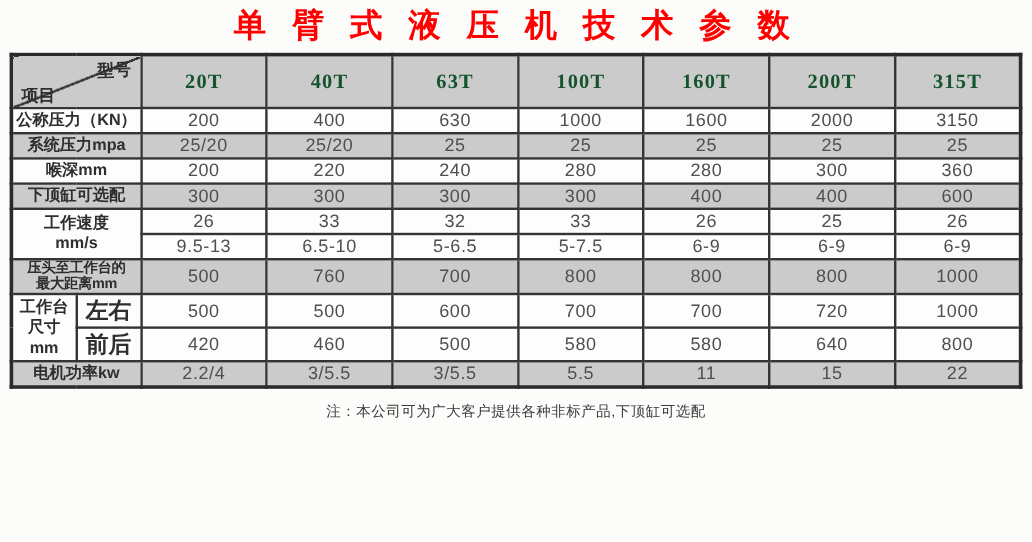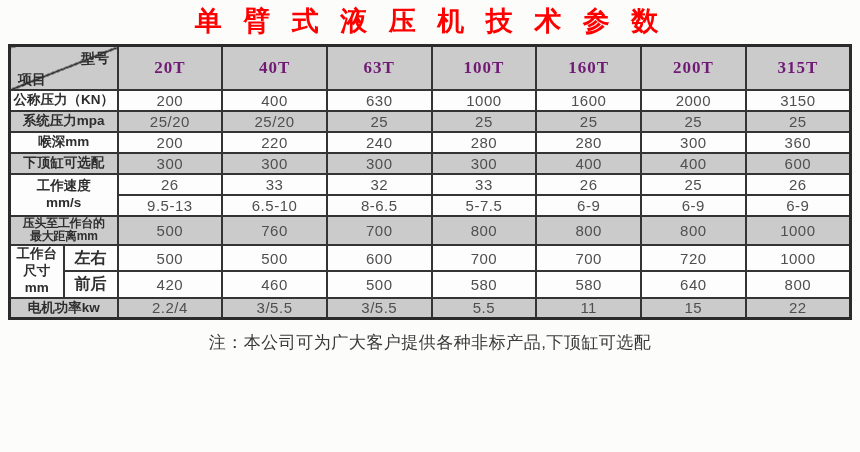--- a/index.html
+++ b/index.html
@@ -41,21 +41,21 @@
   thead tr{height:44px;}
   tbody tr{height:21px;}
   tr.shaded td{background:var(--shade,#cbcbcb);}
   tr.plain td{background:#fdfdfd;}
 
   th.colhead{
     background:var(--shade,#cbcbcb);
     font-family:"Liberation Serif","DejaVu Serif",serif;
     font-weight:bold;
     font-size:17px;
-    color:#701a75;
+    color:#14532d;
     letter-spacing:1px;
   }
 
   td.corner{
     background-color:var(--shade,#cbcbcb);
     background-image:linear-gradient(to bottom right,
       transparent calc(50% - 1px),
       #343434 calc(50% - 1px),
       #343434 calc(50% + 1px),
       transparent calc(50% + 1px));
@@ -74,33 +74,33 @@
 
   td.label{
     font-weight:bold;
     font-size:13.5px;
     color:#2e2e2e;
     line-height:1.25;
   }
   td.label.small{font-size:12px;line-height:1.15;letter-spacing:-0.3px;text-align:center;}
   td.sublabel{
     font-weight:bold;
-    font-size:16px;
+    font-size:19px;
     color:#2e2e2e;
   }
   td.val{
     font-size:15px;
     color:#4f4f4f;
     letter-spacing:0.5px;
   }
 
   .note{
     margin-top:11px;
     text-align:center;
-    font-size:17px;
+    font-size:12px;
     color:#3a3a3a;
     letter-spacing:0.5px;
   }
 </style>
 </head>
 <body style="--title-color: #ff0000; --shade: #cbcbcb;">
 
 <div class="page">
 
   <div class="title">单 臂 式 液 压 机 技 术 参 数</div>
@@ -179,21 +179,21 @@
           <td class="val">33</td>
           <td class="val">32</td>
           <td class="val">33</td>
           <td class="val">26</td>
           <td class="val">25</td>
           <td class="val">26</td>
         </tr>
         <tr class="plain">
           <td class="val">9.5-13</td>
           <td class="val">6.5-10</td>
-          <td class="val">8-6.5</td>
+          <td class="val">5-6.5</td>
           <td class="val">5-7.5</td>
           <td class="val">6-9</td>
           <td class="val">6-9</td>
           <td class="val">6-9</td>
         </tr>
         <tr class="shaded">
           <td class="label small" rowspan="1" colspan="2">压头至工作台的<br>最大距离mm</td>
           <td class="val">500</td>
           <td class="val">760</td>
           <td class="val">700</td>

